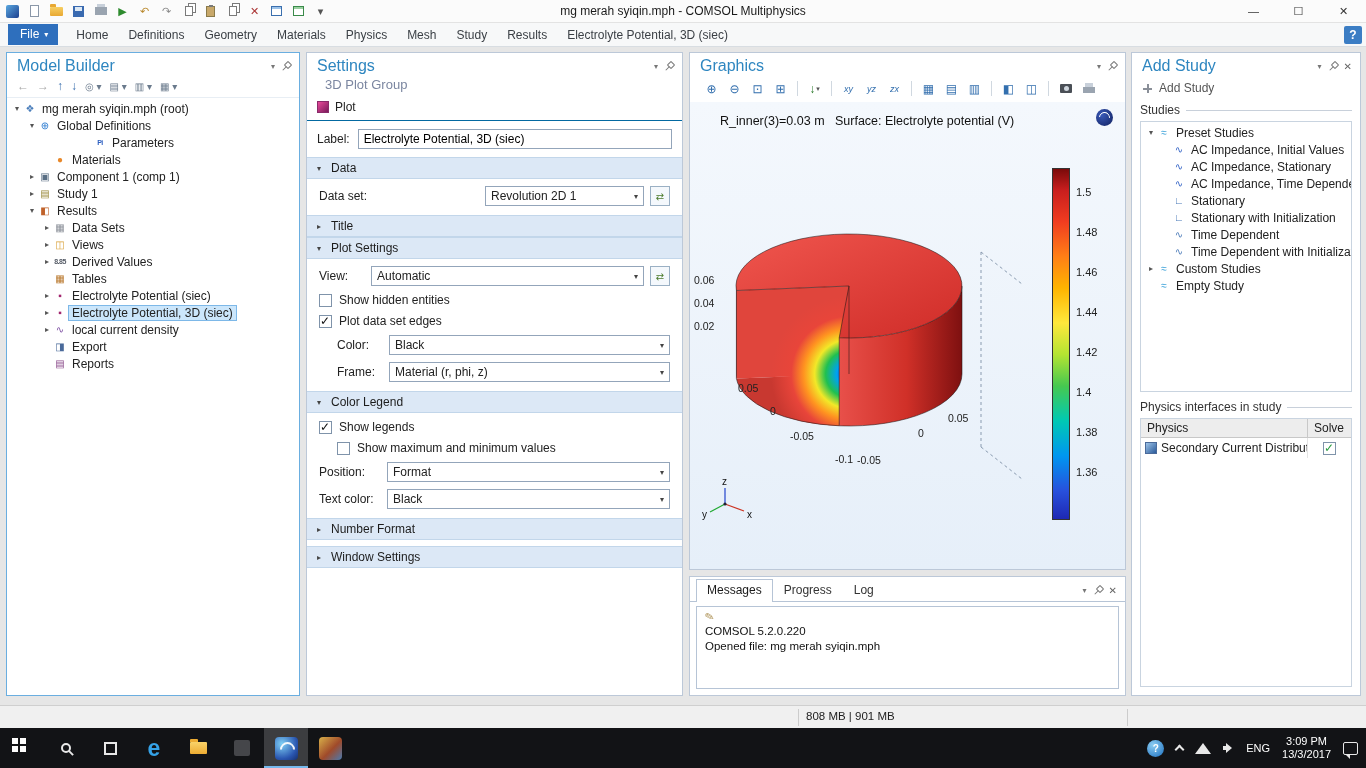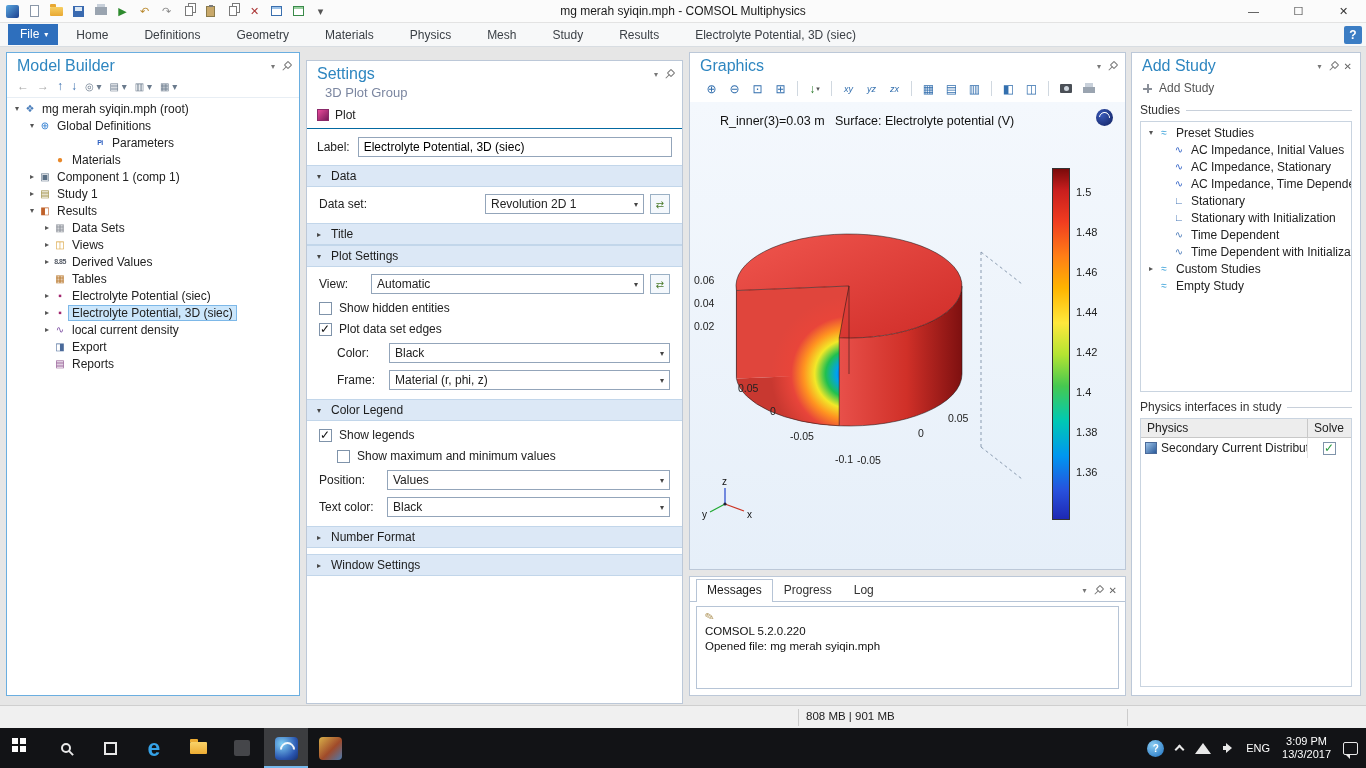--- a/index.html
+++ b/index.html
@@ -27,21 +27,21 @@
   .tbl-green{width:11px;height:10px;background:#fff;border:1px solid #3a8a4a;box-shadow:inset 0 2px 0 #9ad0a0}
   .caret{font-size:8px;color:#555}
   .titlebar .title{position:absolute;left:0;right:0;text-align:center;font-size:12px;color:#1a1a1a;pointer-events:none}
   .win-controls{margin-left:auto;display:flex;height:100%}
   .win-controls div{width:45px;height:100%;display:flex;align-items:center;justify-content:center;font-size:11px;color:#333}
 
   
   .ribbonrow{position:absolute;left:0;top:23px;width:100%;height:24px;background:#f7f8f9;border-bottom:1px solid #d8dde2;display:flex;align-items:center}
   .file-btn{margin-left:8px;background:#2e6fbd;color:#fff;font-size:12px;padding:3px 10px 4px 12px;display:flex;align-items:center;gap:5px}
   .file-btn::after{content:"▾";font-size:8px}
-  .rtabs{display:flex;align-items:center;margin-left:18px;gap:36px}
+  .rtabs{display:flex;align-items:center;margin-left:18px;gap:20px}
   .rtab{font-size:12px;color:#3a3f45;white-space:nowrap}
   .help-btn{margin-left:auto;margin-right:4px;width:18px;height:18px;background:#3b7dc4;color:#fff;font-weight:700;font-size:12px;display:flex;align-items:center;justify-content:center;border-radius:2px}
 
   
   .panel{position:absolute;background:#fff;border:1px solid #bcc8d8;display:flex;flex-direction:column;overflow:hidden}
   .phead{display:flex;align-items:center;padding:4px 8px 2px 10px;flex:none}
   .ptitle{font-size:16px;color:#2e86c0}
   .phead-icons{margin-left:auto;display:flex;align-items:center;gap:6px;color:#777}
   .phead-icons .dn{font-size:8px}
   .pin{position:relative;width:10px;height:10px;display:inline-block}
@@ -57,21 +57,21 @@
   .mb-toolbar .cc{font-size:10px;color:#6a7a8c}
   .tree{flex:1;overflow:hidden;padding-top:2px}
   .trow{display:flex;align-items:center;height:17px;white-space:nowrap}
   .tarrow{width:12px;flex:none;text-align:center;font-size:8px;color:#555}
   .ticon{width:14px;flex:none;text-align:center;font-size:10px;margin-right:2px}
   .ticon.txt{font-size:7px;font-weight:700;letter-spacing:-.5px}
   .tlabel{padding:0 3px;font-size:12px;overflow:hidden}
   .trow.selected .tlabel{background:#cbe6fb;outline:1px solid #7db8e8}
 
   
-  #settings{left:306px;top:60px;width:377px;height:644px}
+  #settings{left:306px;top:52px;width:377px;height:644px}
   .subtitle{font-size:13px;color:#7b86a0;padding:0 18px 4px}
   .plotrow{display:flex;align-items:flex-end;gap:6px;padding:4px 10px 6px;border-bottom:1px solid #0369a1}
   .plot-ic{width:12px;height:12px;background:linear-gradient(135deg,#e84a9a,#7a1a5a);border:1px solid #8a2a6a}
   .plot-lbl{font-size:12px;color:#222}
   .sbody{flex:1;overflow:hidden;display:flex;flex-direction:column}
   .labelrow{display:flex;align-items:center;gap:8px;padding:8px 10px}
   .slabel{font-size:12px;color:#222;flex:none}
   .label-input{height:20px;border:1px solid #93a5ba;font-size:12px;padding:0 5px;flex:1;font-family:"Liberation Sans",sans-serif}
   .sect{display:flex;align-items:center;gap:6px;background:#dce8f6;border-top:1px solid #c2d6ea;border-bottom:1px solid #c2d6ea;padding:3px 10px;font-size:12px;color:#1c1c1c}
   .sect .sa{font-size:8px;color:#444;width:8px}
@@ -444,21 +444,21 @@
           <span class="checkbox checked"></span>
           <span class="clabel">Show legends</span>
         </div>
         <div class="crow indent">
           <span class="checkbox"></span>
           <span class="clabel">Show maximum and minimum values</span>
         </div>
         <div class="srow">
           <span class="slabel md">Position:</span>
           <div class="combo">
-              <span>Values</span>
+              <span>Format</span>
             </div>
         </div>
         <div class="srow">
           <span class="slabel md">Text color:</span>
           <div class="combo">
               <span>Black</span>
             </div>
         </div>
       </div>
 

